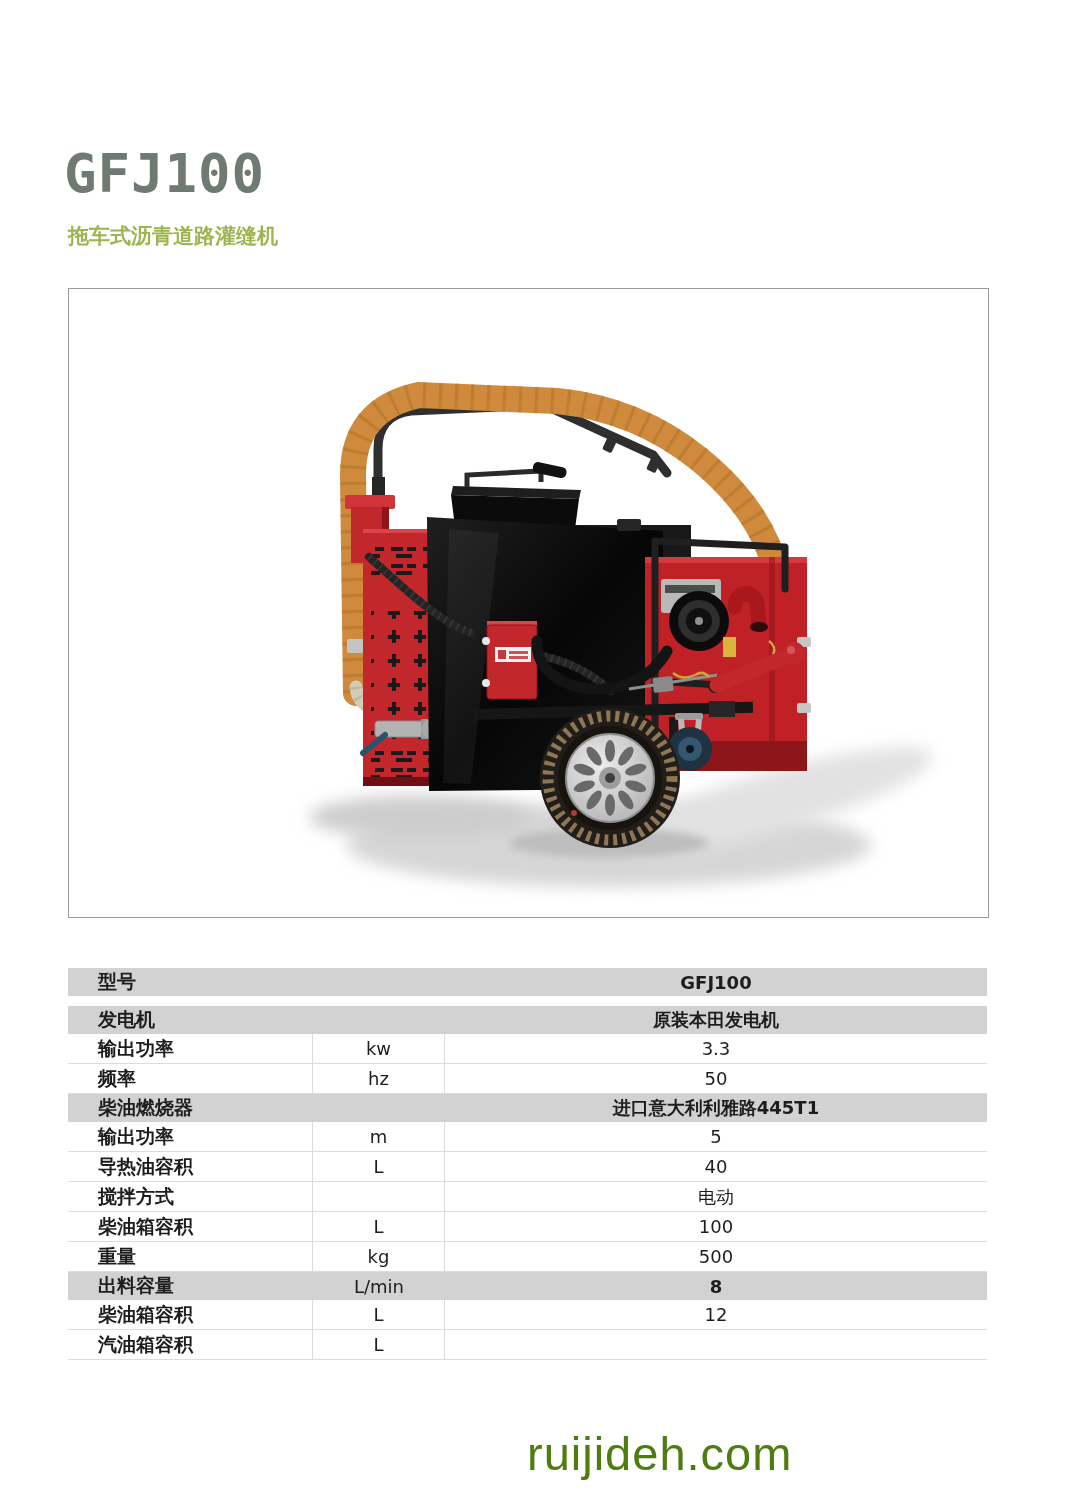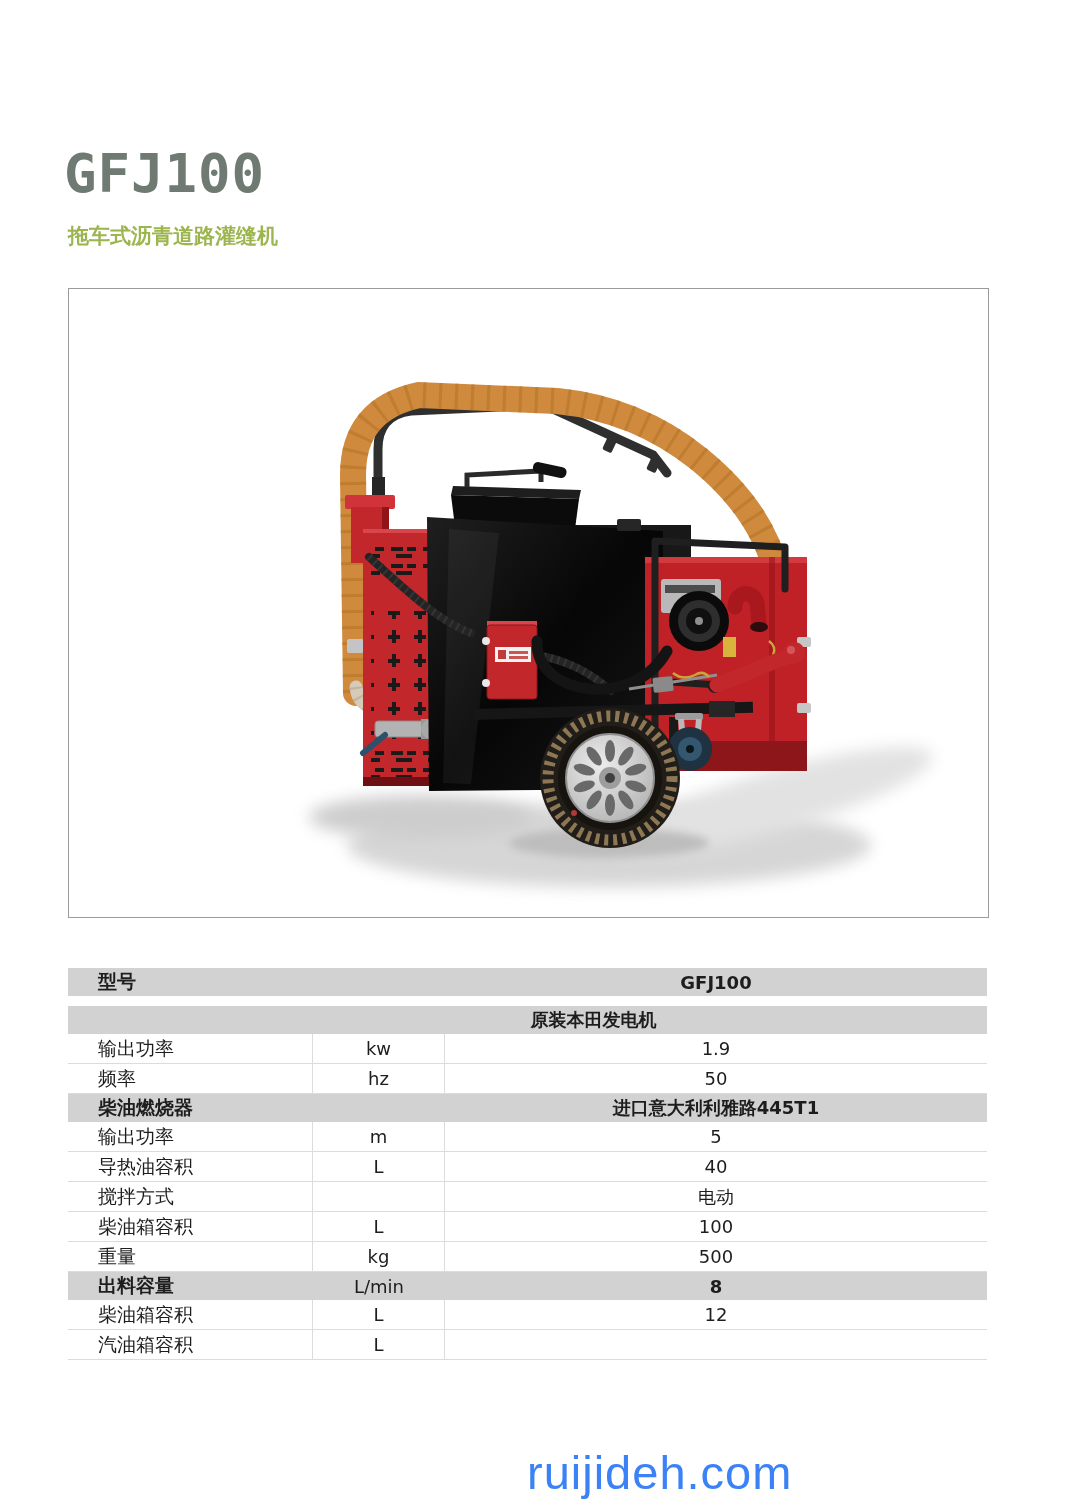--- a/index.html
+++ b/index.html
@@ -10,27 +10,27 @@
     font-family:"DejaVu Sans","Liberation Sans",sans-serif;margin:0;}
   .photo-frame{position:absolute;left:68px;top:288px;width:919px;height:628px;border:1px solid #9b9b9b;
     background:#fff;box-sizing:content-box;}
   .spec-table{position:absolute;left:68px;top:956px;width:919px;font-family:"DejaVu Sans","Liberation Sans",sans-serif;margin-top:12px;}
   .t-row{display:flex;height:30px;box-sizing:border-box;}
   .t-row.shaded{height:28px;background:#d2d2d2;}
   .t-row.first{margin-bottom:10px;}
   .t-row.plain{border-bottom:1px solid #dcdcdc;}
   .t-row .c{display:flex;align-items:center;box-sizing:border-box;height:100%;color:#1d1d1d;}
   .t-row.plain .label,.t-row.plain .unit{border-right:1px solid #dcdcdc;}
-  .label{width:245px;padding-left:30px;font-size:19px;font-weight:400;}
+  .label{width:245px;padding-left:30px;font-size:19px;font-weight:700;}
   .t-row.shaded .label{font-weight:700;}
   .unit{width:132px;justify-content:center;font-size:18px;}
   .value{flex:1;justify-content:center;font-size:18px;}
   .t-row.shaded .value{font-weight:600;}
-  .watermark{position:absolute;left:527px;top:1426px;font-size:47px;color:#3b82f6;
-    font-family:"Liberation Sans",sans-serif;letter-spacing:1px;margin-top:19px;}
+  .watermark{position:absolute;left:527px;top:1426px;font-size:47px;color:#4d7c0f;
+    font-family:"Liberation Sans",sans-serif;letter-spacing:1px;}
 </style>
 </head>
 <body>
 
 <h1 class="page-title">GFJ100</h1>
 <h2 class="page-subtitle">拖车式沥青道路灌缝机</h2>
 
 <div class="photo-frame">
   <svg width="919" height="628" viewBox="0 0 919 628">
     <defs>
@@ -203,27 +203,28 @@
   </svg>
 </div>
 
 <div class="spec-table" id="spec-table">
     <div class="t-row shaded first">
     <div class="c label">型号</div>
     <div class="c unit"></div>
     <div class="c value">GFJ100</div>
   </div>
     <div class="t-row shaded">
+    <div class="c label">发电机</div>
     <div class="c unit"></div>
     <div class="c value">原装本田发电机</div>
   </div>
     <div class="t-row plain">
     <div class="c label">输出功率</div>
     <div class="c unit">kw</div>
-    <div class="c value">1.9</div>
+    <div class="c value">3.3</div>
   </div>
     <div class="t-row plain">
     <div class="c label">频率</div>
     <div class="c unit">hz</div>
     <div class="c value">50</div>
   </div>
     <div class="t-row shaded">
     <div class="c label">柴油燃烧器</div>
     <div class="c unit"></div>
     <div class="c value">进口意大利利雅路445T1</div>

